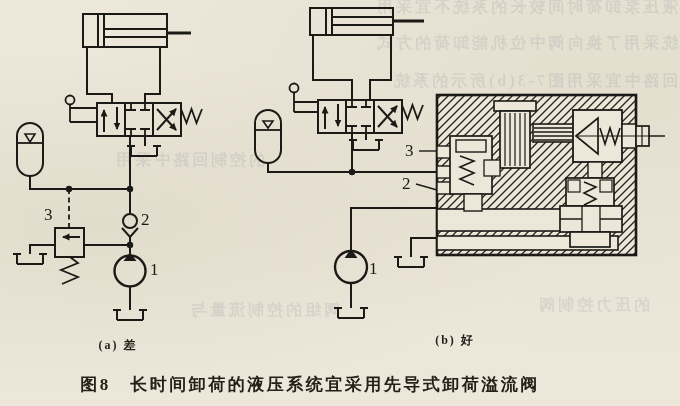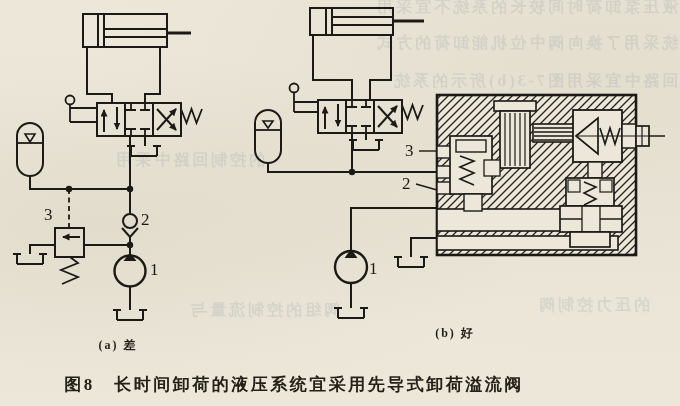--- a/index.html
+++ b/index.html
@@ -18,20 +18,21 @@
   }
   .subcap{
     position:absolute;color:#211d17;font-size:12px;font-weight:600;
     letter-spacing:2px;text-align:center;width:100px;
     font-family:"Liberation Serif", serif;
   }
   .figcap{
     position:absolute;left:0;top:373px;width:588px;text-align:center;
     color:#262118;font-size:17px;font-weight:700;letter-spacing:2.5px;
     font-family:"Liberation Serif", serif;
+    padding-left:16px;
   }
   .ghost{
     position:absolute;transform:scaleX(-1);color:#5a6d85;opacity:.13;
     filter:blur(.6px);font-size:16px;letter-spacing:3px;white-space:nowrap;
     font-family:"Liberation Serif", serif;font-weight:700;
   }
 </style>
 </head>
 <body>
 
@@ -239,16 +240,16 @@
   </svg>
 
   <div class="lbl" style="left:44px;top:206px">3</div>
   <div class="lbl" style="left:141px;top:211px">2</div>
   <div class="lbl" style="left:150px;top:261px">1</div>
   <div class="lbl" style="left:405px;top:142px">3</div>
   <div class="lbl" style="left:402px;top:175px">2</div>
   <div class="lbl" style="left:369px;top:260px">1</div>
 
   <div class="subcap" style="left:68px;top:337px">(a) 差</div>
-  <div class="subcap" style="left:405px;top:325px">(b) 好</div>
+  <div class="subcap" style="left:405px;top:332px">(b) 好</div>
 
   <div class="figcap">图8　长时间卸荷的液压系统宜采用先导式卸荷溢流阀</div>
 </div>
 
 </body></html>

